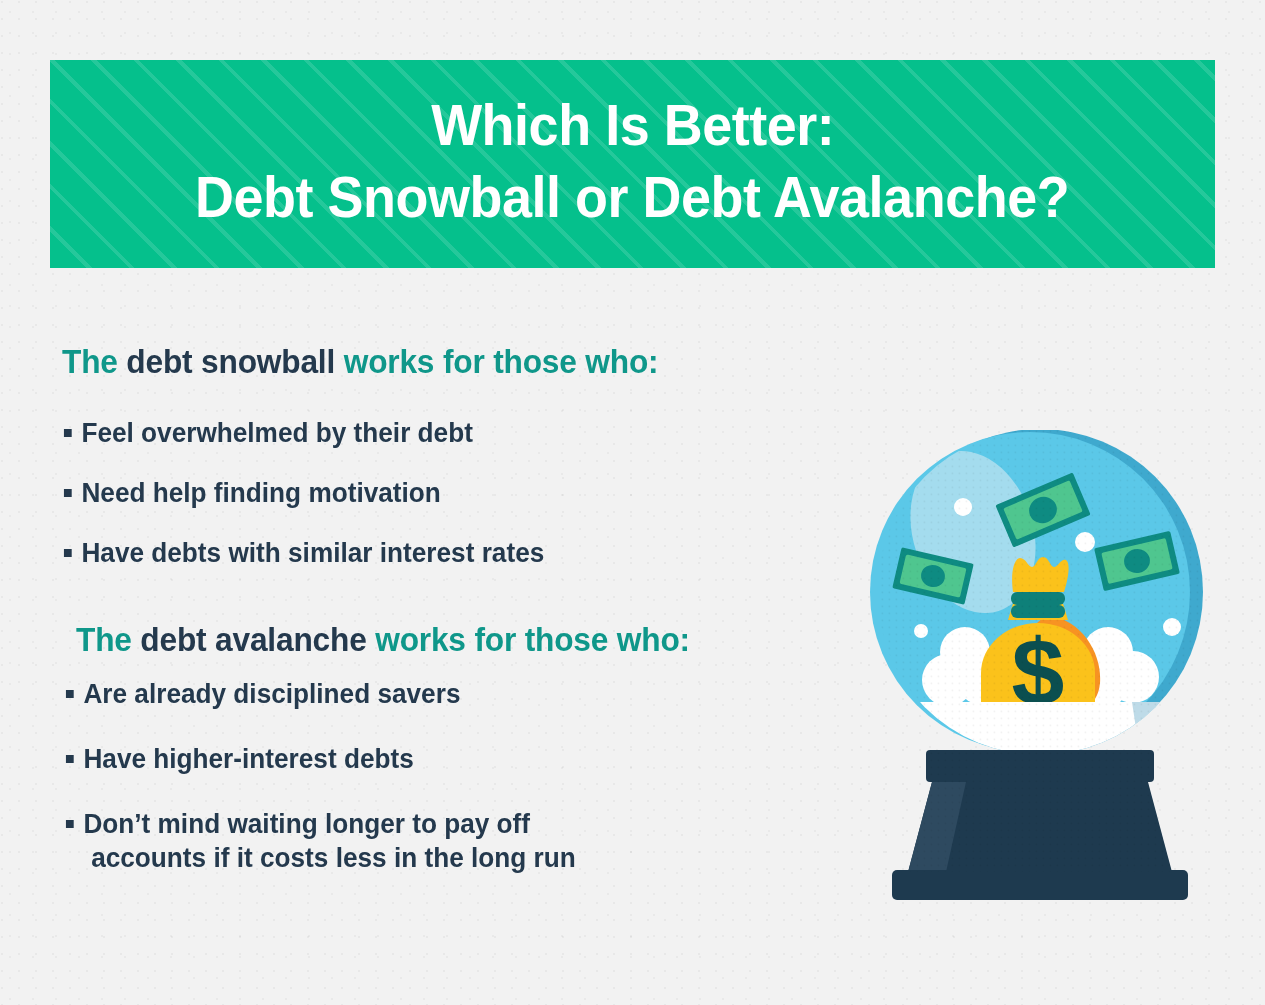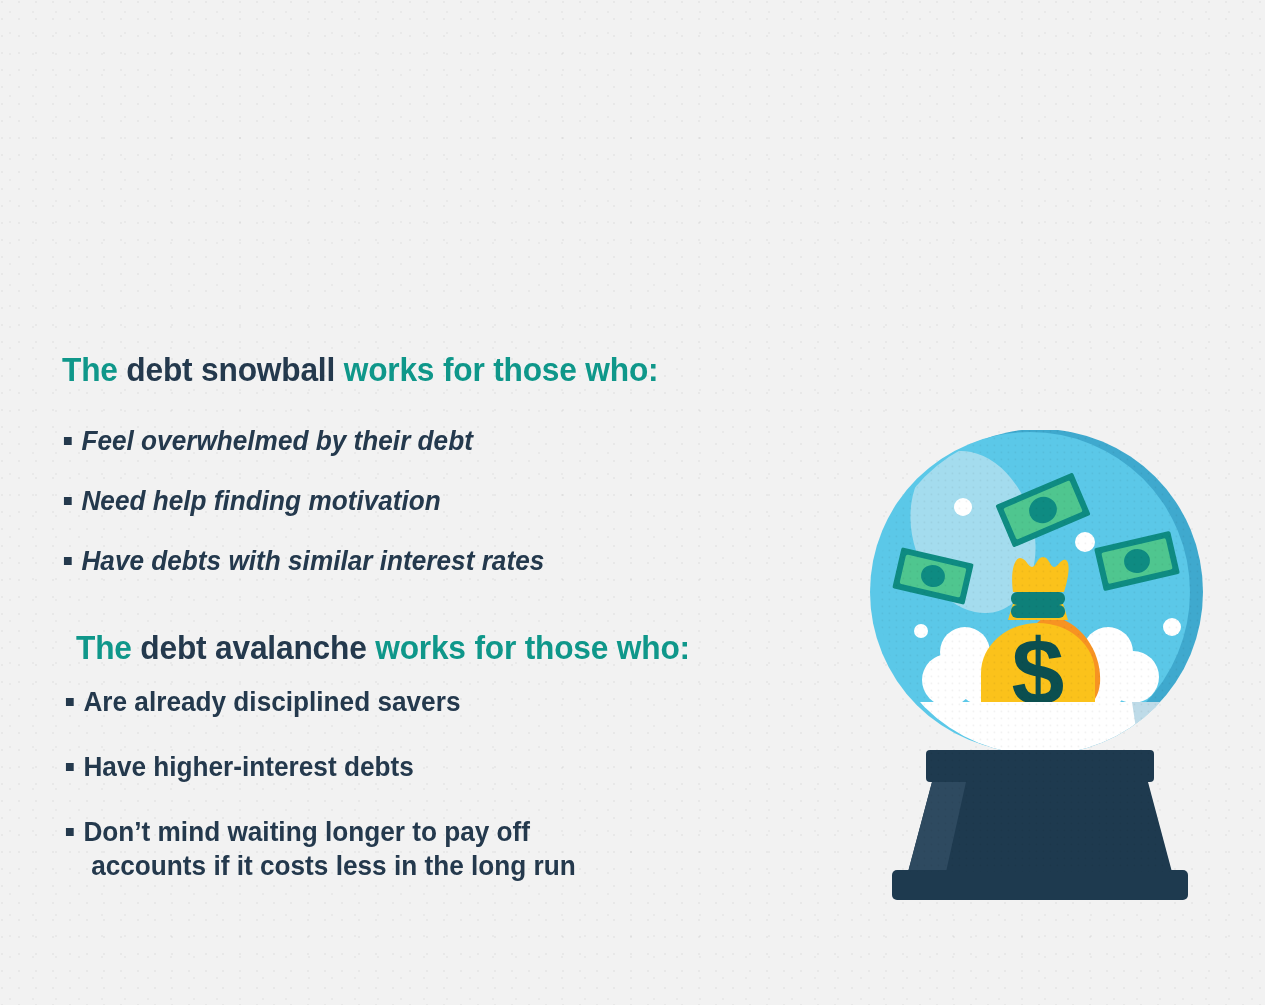--- a/index.html
+++ b/index.html
@@ -60,21 +60,21 @@
     text-align: center;
     white-space: nowrap;
     transform: scaleX(0.93);
     transform-origin: center center;
   }
 
   
   .content {
     position: absolute;
     left: 62px;
-    top: 352px;
+    top: 344px;
     width: 790px;
   }
   .section { position: relative; }
   .section-2 { margin-top: 52px; padding-left: 14px; }
 
   .section-heading {
     font-family: "Liberation Sans Narrow", "Liberation Sans", sans-serif;
     font-weight: bold;
     font-size: 33px;
     line-height: 1.1;
@@ -85,21 +85,21 @@
     transform-origin: left center;
   }
   .hl-teal { color: #0f978a; }
   .hl-navy { color: #24394d; }
 
   .bullets {
     list-style: none;
     margin: 0;
     padding: 0;
   }
-  .section-1 .bullets { margin-top: 36px; font-style: italic; }
+  .section-1 .bullets { margin-top: 36px; }
   .section-2 .bullets { margin-top: 18px; margin-left: -12px; }
 
   .bullet {
     position: relative;
     padding-left: 20px;
     color: #24394d;
     font-family: "Liberation Sans Narrow", "Liberation Sans", sans-serif;
     font-weight: bold;
     font-size: 27px;
     line-height: 1.26;
@@ -127,20 +127,24 @@
     width: 360px;
     height: 480px;
   }
   .globe-svg { display: block; width: 360px; height: 480px; }
 </style>
 </head>
 <body>
 
 <div id="infographic">
 
+  <div class="banner">
+    <div class="banner-line">Which Is Better:</div>
+    <div class="banner-line">Debt Snowball or Debt Avalanche?</div>
+  </div>
 
   <div class="content">
 
     <div class="section section-1">
       <h2 class="section-heading"><span class="hl-teal">The </span><span class="hl-navy">debt snowball</span><span class="hl-teal"> works for those who:</span></h2>
       <ul class="bullets">
         <li class="bullet">
           <span class="marker"></span>
           <span class="line">Feel overwhelmed by their debt</span>
         </li>

